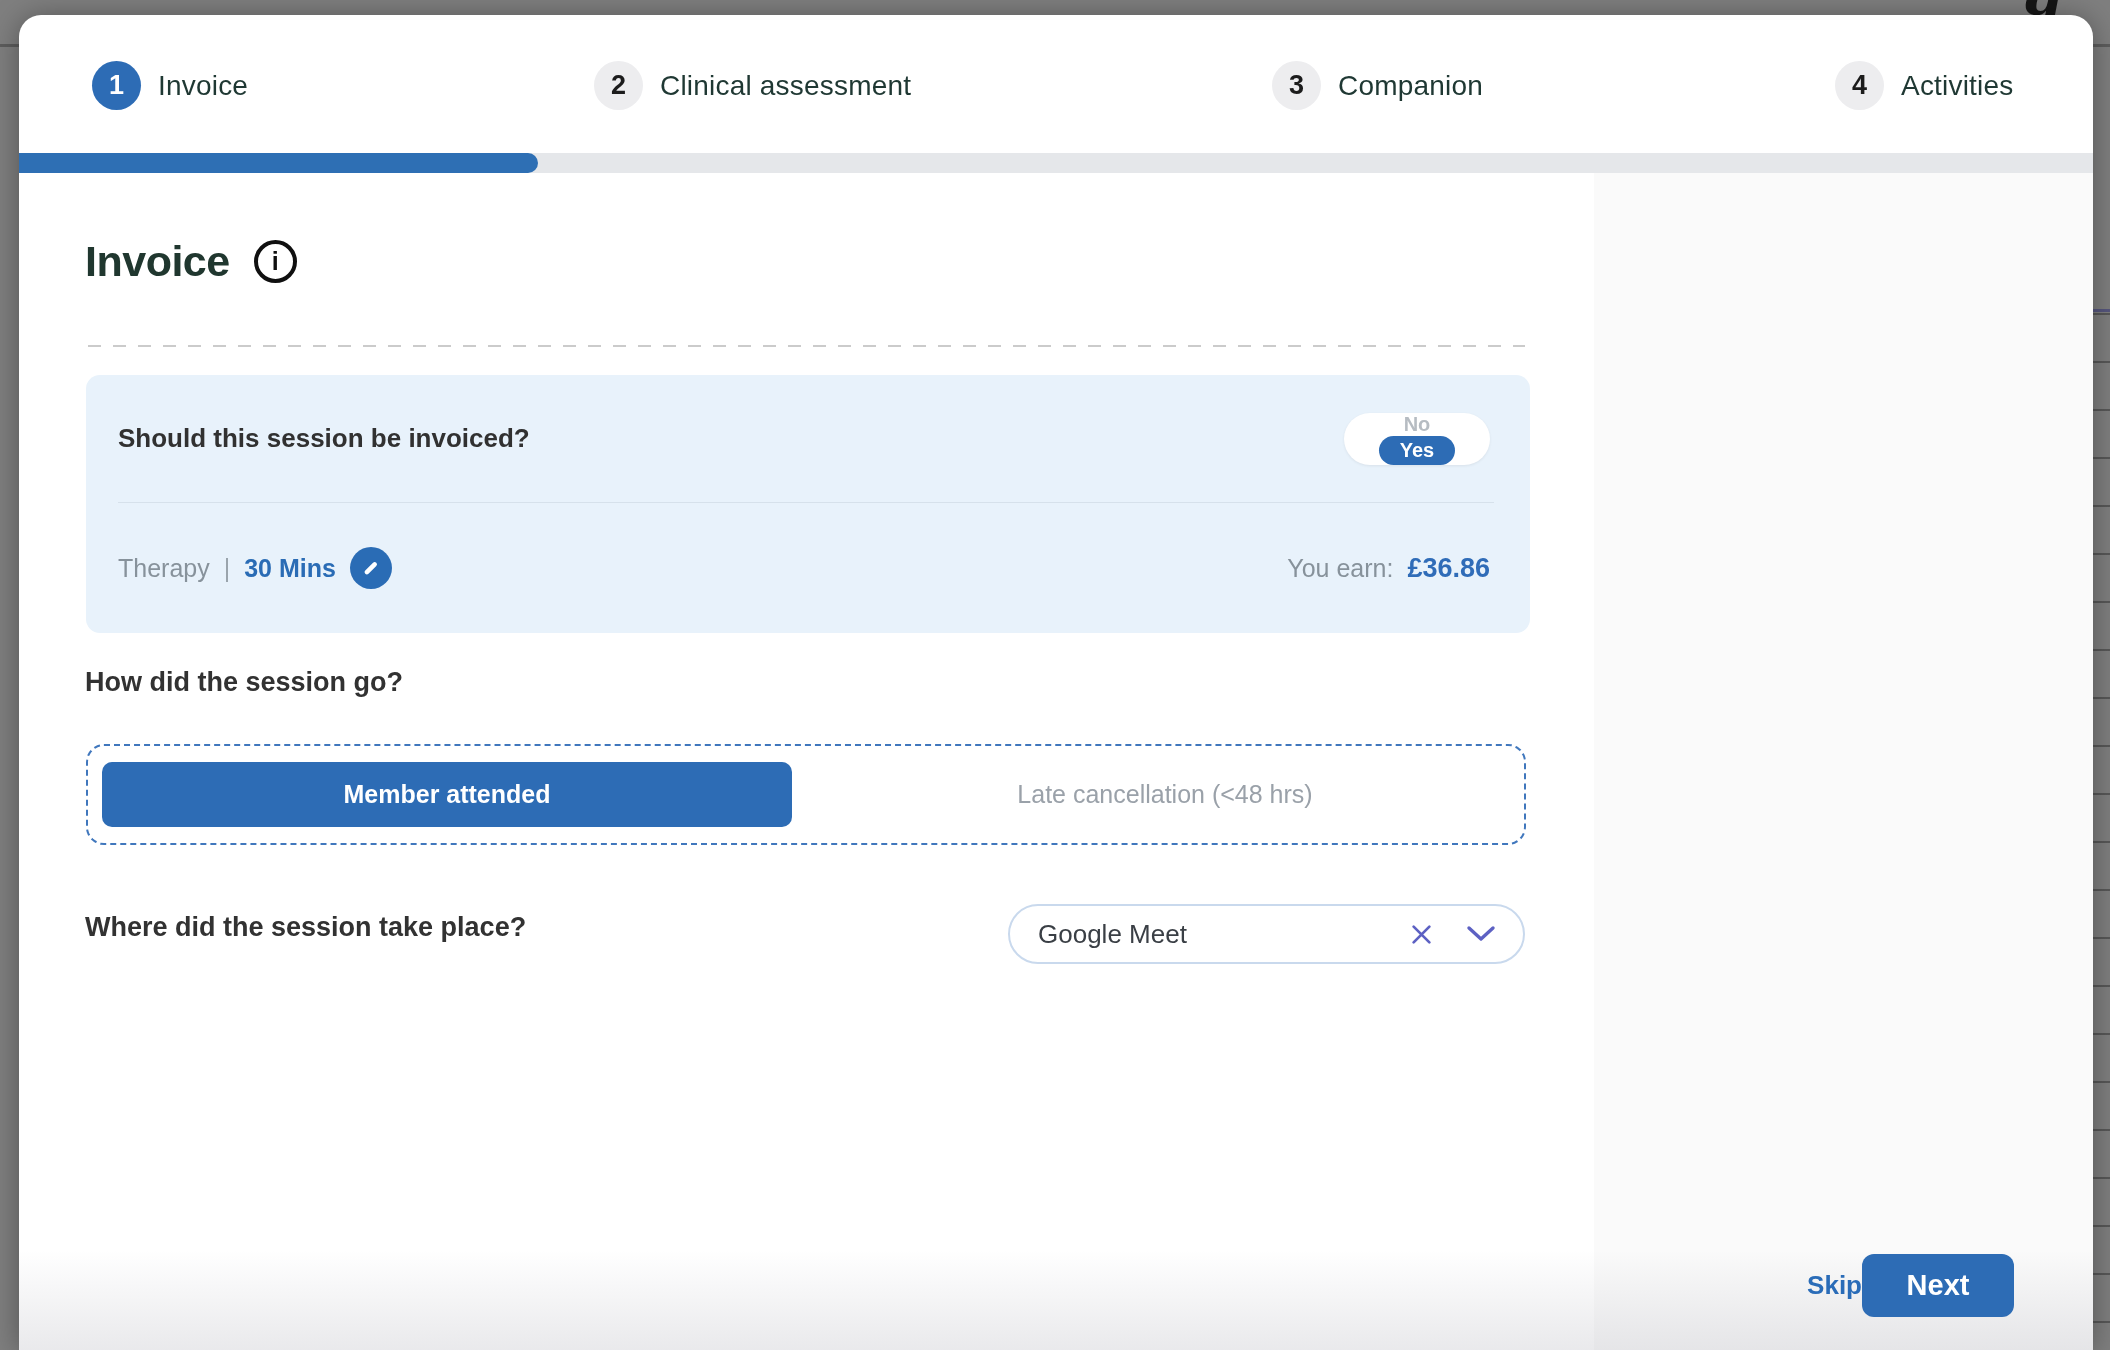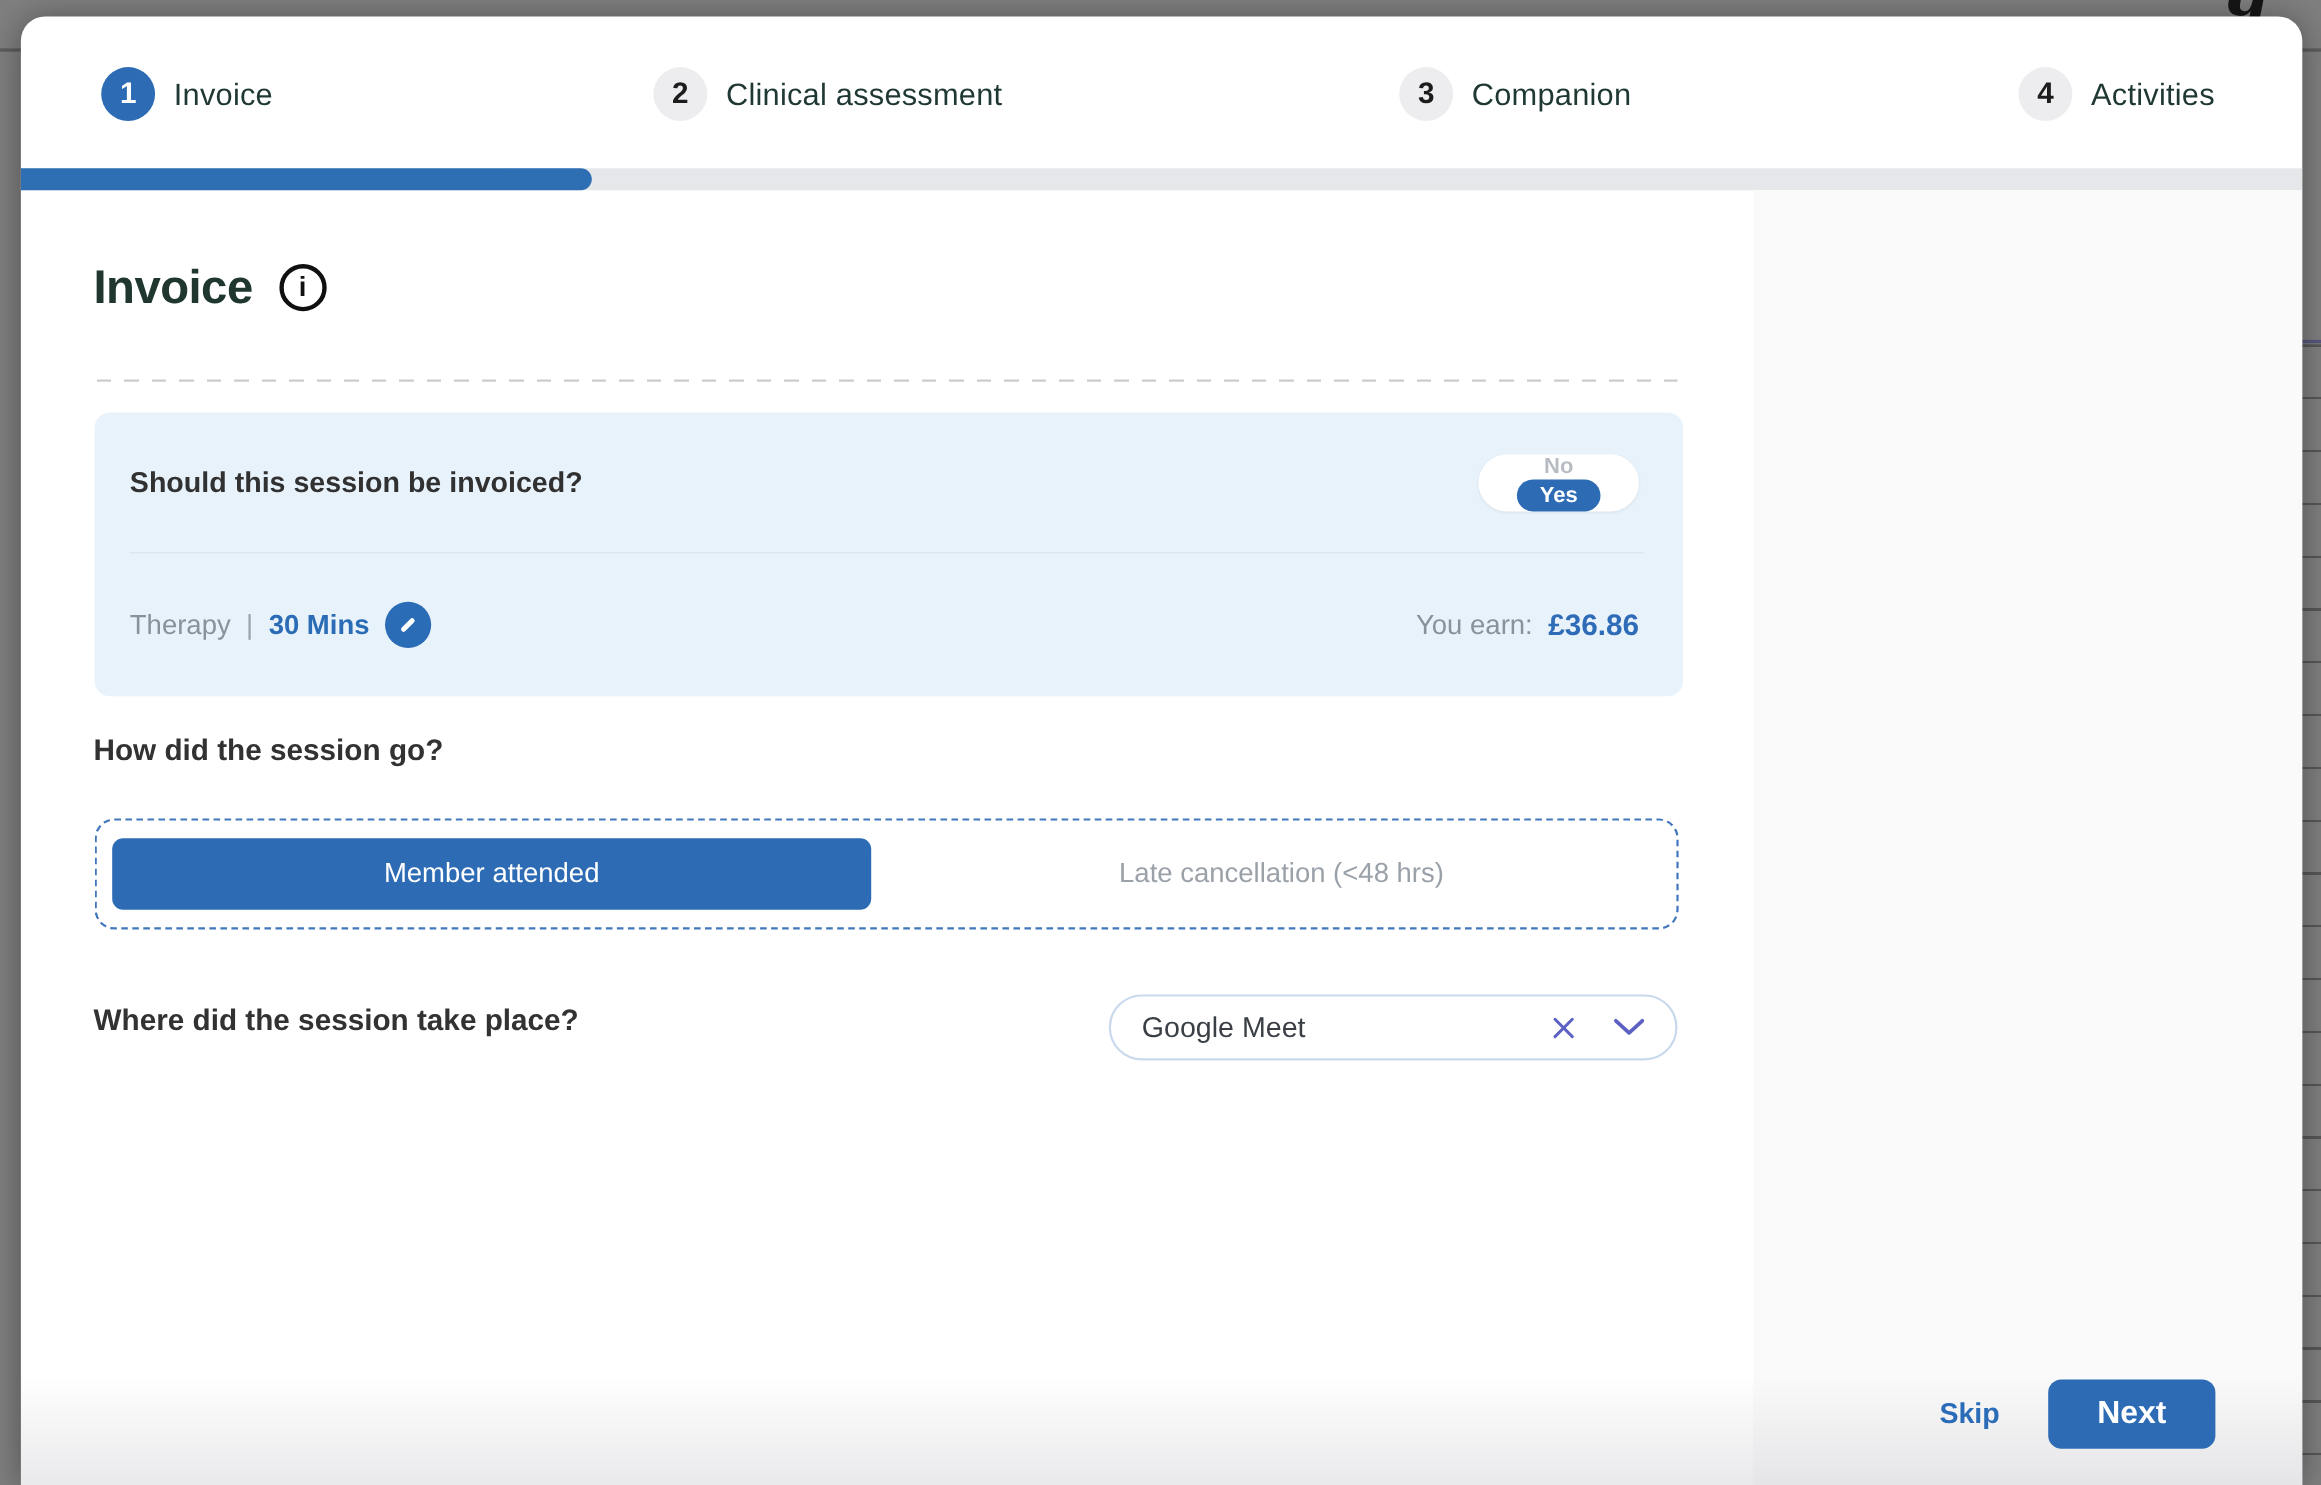--- a/index.html
+++ b/index.html
@@ -82,42 +82,42 @@
   .q-location { top: 897px; }
   
   .segmented {
     position: absolute; left: 67px; top: 729px; width: 1440px; height: 101px;
     border: 2px dashed #4077bd; border-radius: 18px; display: flex; background: #fff;
   }
   .seg-cell { flex: 1; display: flex; align-items: center; justify-content: center; font-size: 25px; color: #9aa1a9; cursor: pointer; }
   .seg-cell.selected { align-items: stretch; }
   .seg-pill {
     flex: 1; margin: 16px 14px; background: #2d6cb5; border-radius: 10px;
-    display: flex; align-items: center; justify-content: center; color: #fff; font-weight: 400; font-size: 25px;
+    display: flex; align-items: center; justify-content: center; color: #fff; font-weight: 700; font-size: 25px;
   }
   
   .dropdown {
     position: absolute; left: 989px; top: 889px; width: 517px; height: 60px;
     border: 2px solid #c9d9ed; border-radius: 30px; background: #fff;
     display: flex; align-items: center; padding: 0 26px 0 28px; cursor: pointer;
   }
   .dropdown-value { flex: 1; font-size: 26px; color: #3a3f45; }
   .dd-icon { display: flex; align-items: center; justify-content: center; cursor: pointer; }
   .dd-clear { margin-right: 30px; }
   
   .footer-shade {
     position: absolute; bottom: 0; left: 0; right: 0; height: 100px; pointer-events: none;
     background: linear-gradient(to bottom, rgba(120,120,135,0), rgba(120,120,135,.16));
   }
   .footer-actions { position: absolute; bottom: 33px; right: 79px; display: flex; align-items: center; }
   .skip-link { font-size: 26px; font-weight: 700; color: #2a6cb8; cursor: pointer; }
   .next-button {
     width: 152px; height: 63px; border: none; border-radius: 12px; background: #2d6cb5;
     color: #fff; font-size: 29px; font-weight: 700; font-family: "Liberation Sans", sans-serif;
-    display: flex; align-items: center; justify-content: center; cursor: pointer; margin-left: 44px;
+    display: flex; align-items: center; justify-content: center; cursor: pointer;
   }
 </style>
 </head>
 <body>
 
 <div class="stage">
   <div class="bg-line"></div>
   <div class="bg-row-accent"></div>
   <div class="bg-rows"></div>
   <div class="bg-glyph">g</div>

